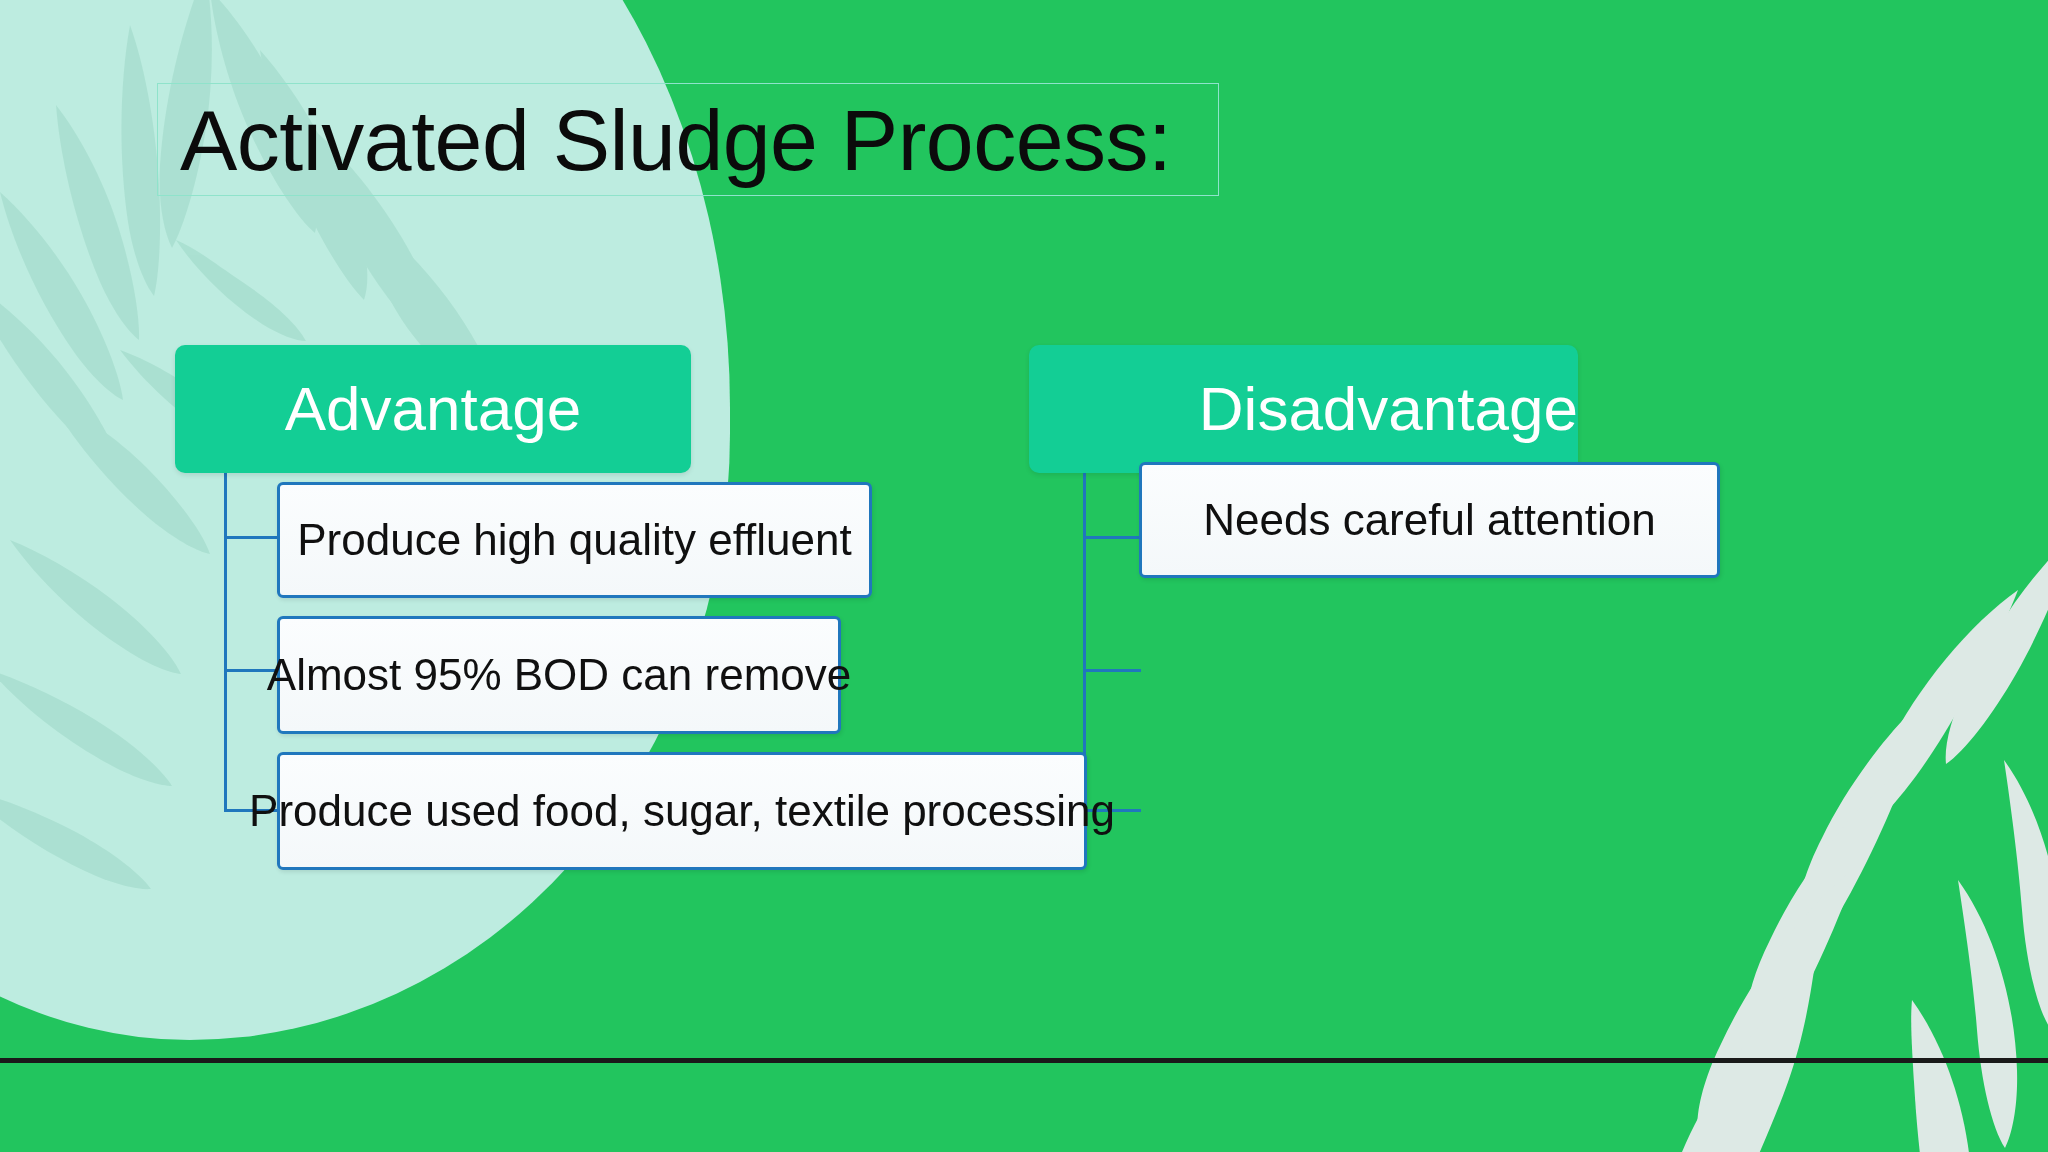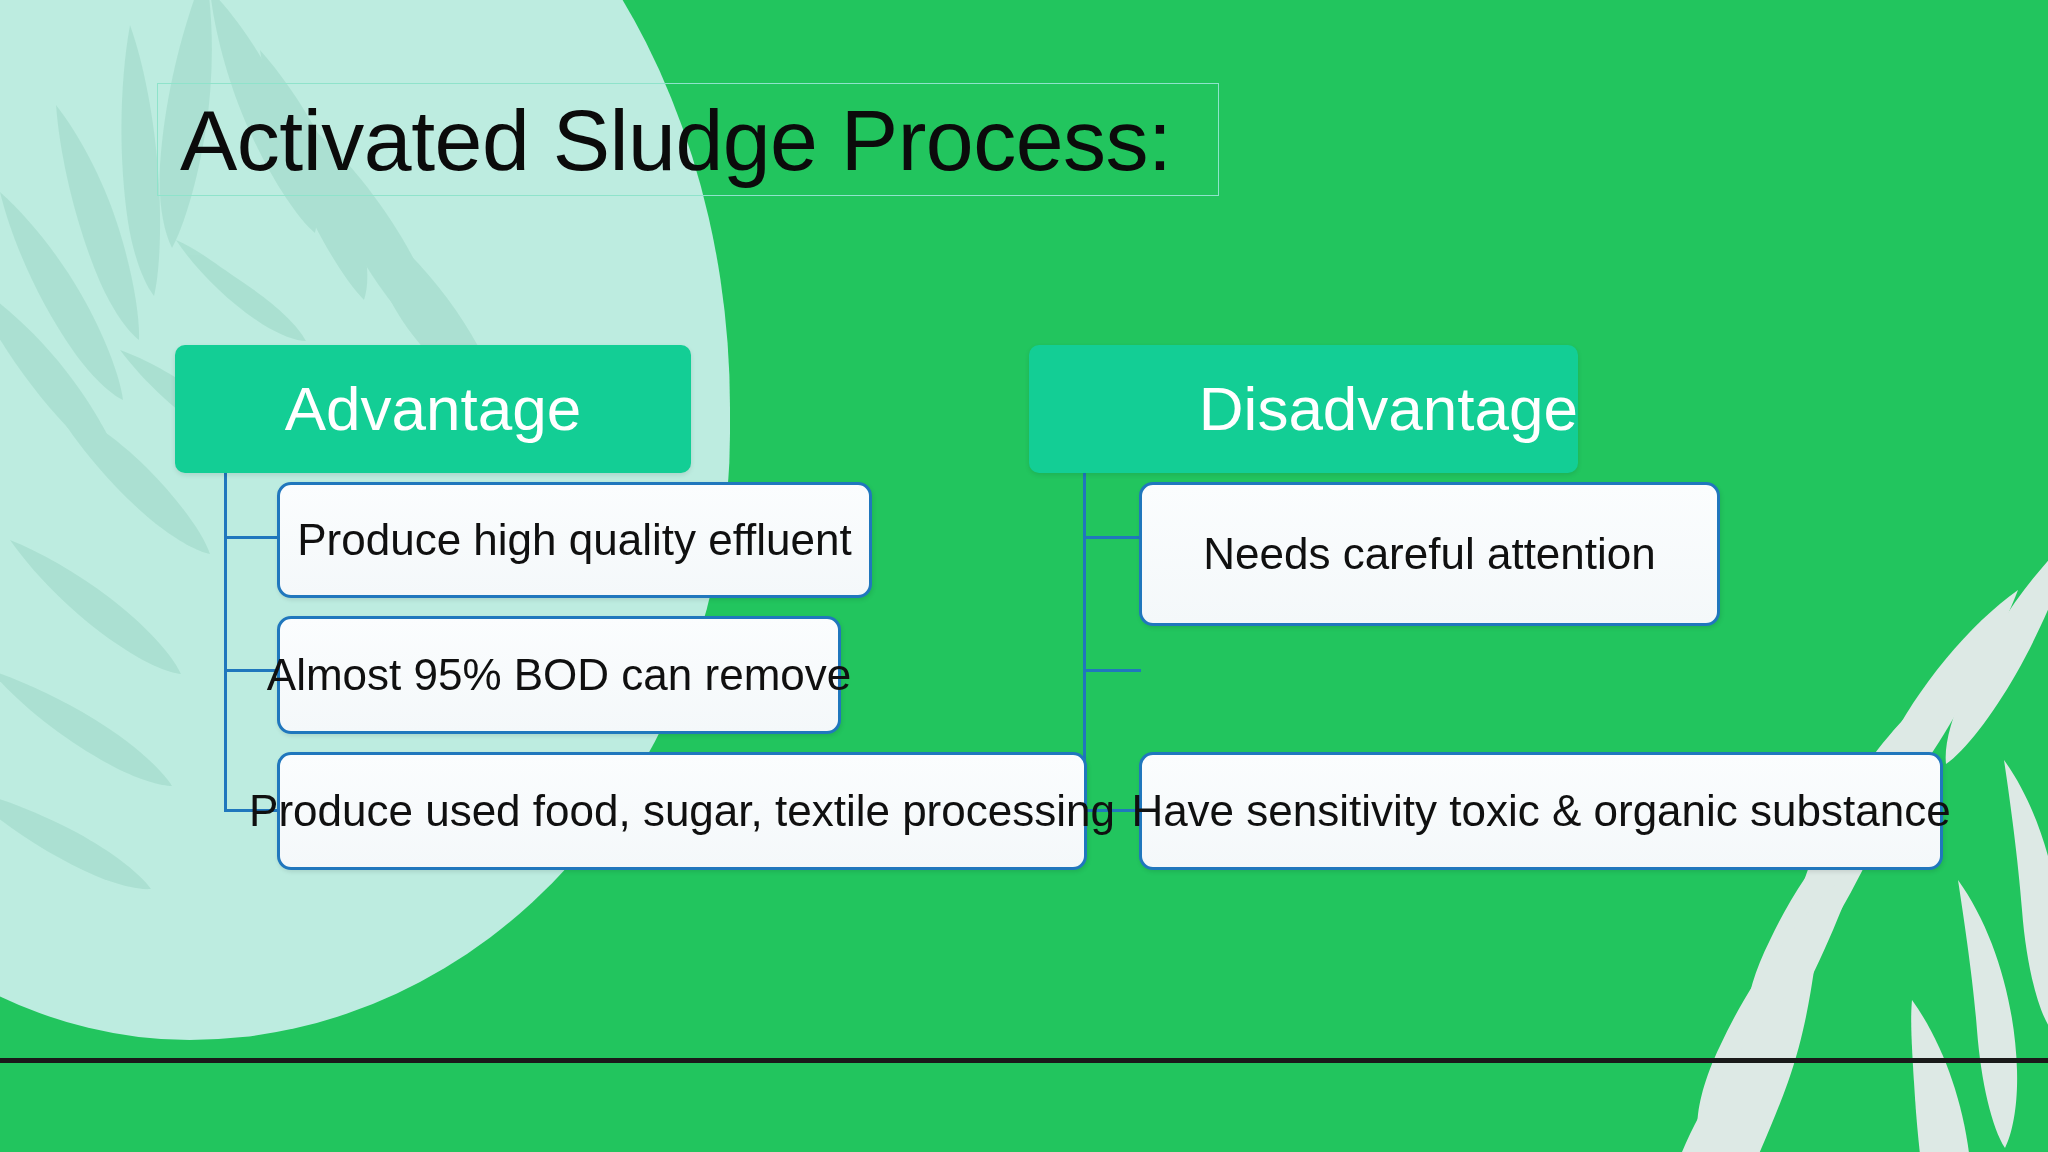--- a/index.html
+++ b/index.html
@@ -101,21 +101,21 @@
     color: #ffffff;
     font-size: 62px;
     line-height: 1;
     font-weight: 400;
   }
 
   
   .card {
     position: absolute;
     border: 3px solid #2077bd;
-    border-radius: 14px;
+    border-radius: 6px;
     background: linear-gradient(180deg, #fbfdfe 0%, #f4f8fa 100%);
     display: flex;
     align-items: center;
     justify-content: center;
     box-sizing: border-box;
     box-shadow: 1px 2px 4px rgba(0,0,0,0.10);
   }
   .card-label {
     color: #101010;
     font-size: 44px;
@@ -201,22 +201,19 @@
   </div>
 
   <div class="card" style="left:277px; top:752px; width:810px; height:118px;">
     <span class="card-label">Produce used food, sugar, textile processing</span>
   </div>
 
   <div class="hdr" style="left:1029px; top:345px; width:549px;justify-content:flex-end;">
     <span class="hdr-label">Disadvantage</span>
   </div>
 
-  <div class="card" style="left:1139px; top:482px; width:581px; height:144px;">
+  <div class="card" style="left:1139px; top:462px; width:581px; height:116px;">
     <span class="card-label">Needs careful attention</span>
   </div>
 
 
-  <div class="card" style="left:1139px; top:752px; width:804px; height:118px;">
-    <span class="card-label">Have sensitivity toxic &amp; organic substance</span>
-  </div>
 
 </div>
 
 </body></html>

